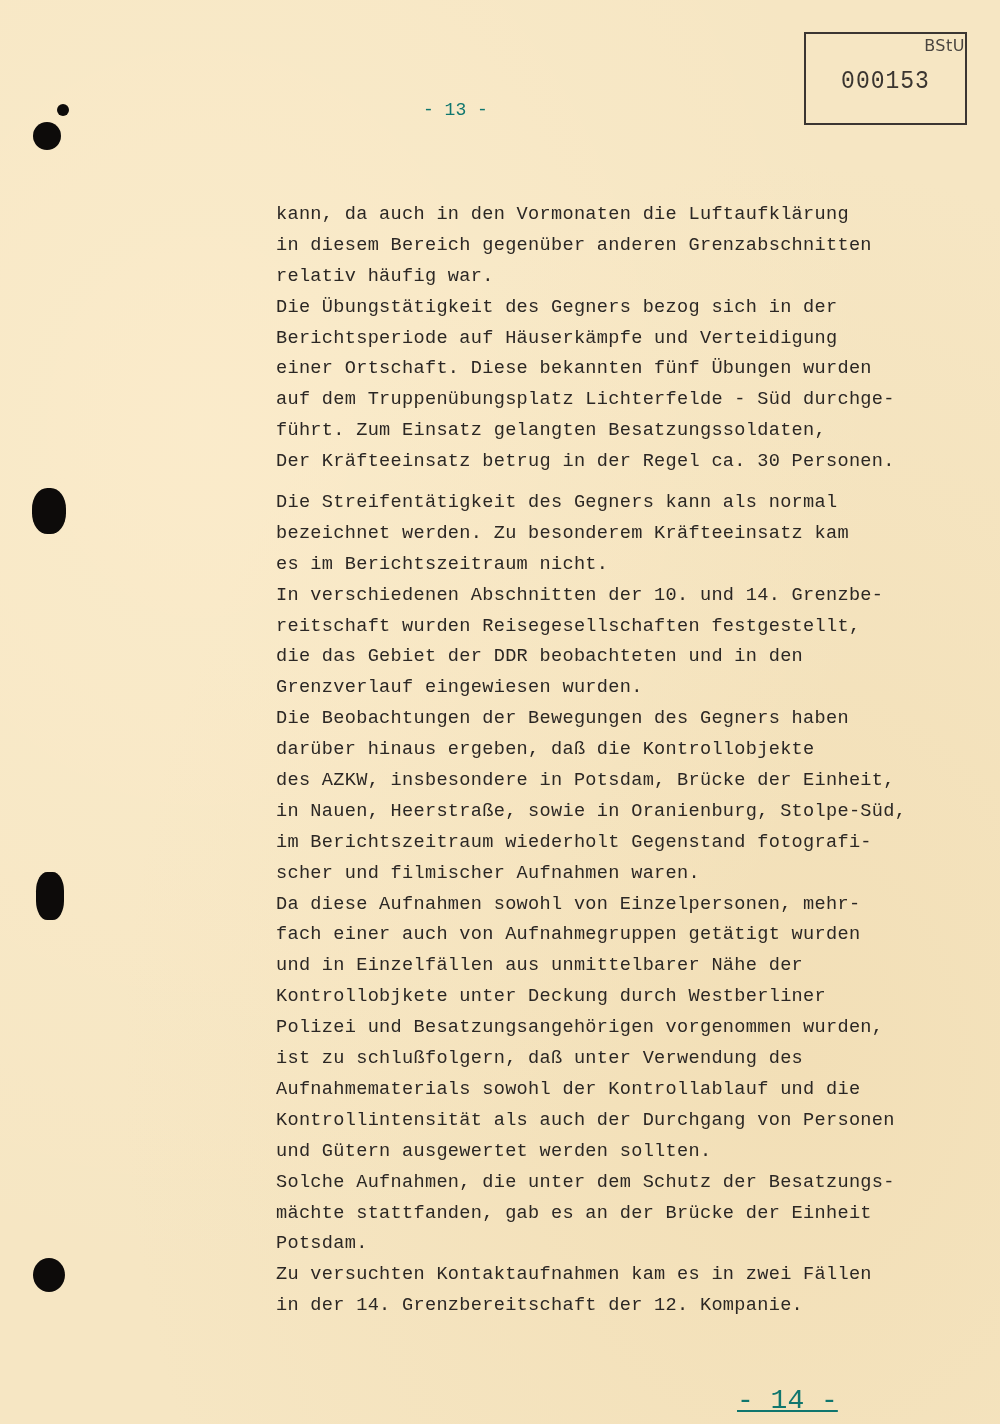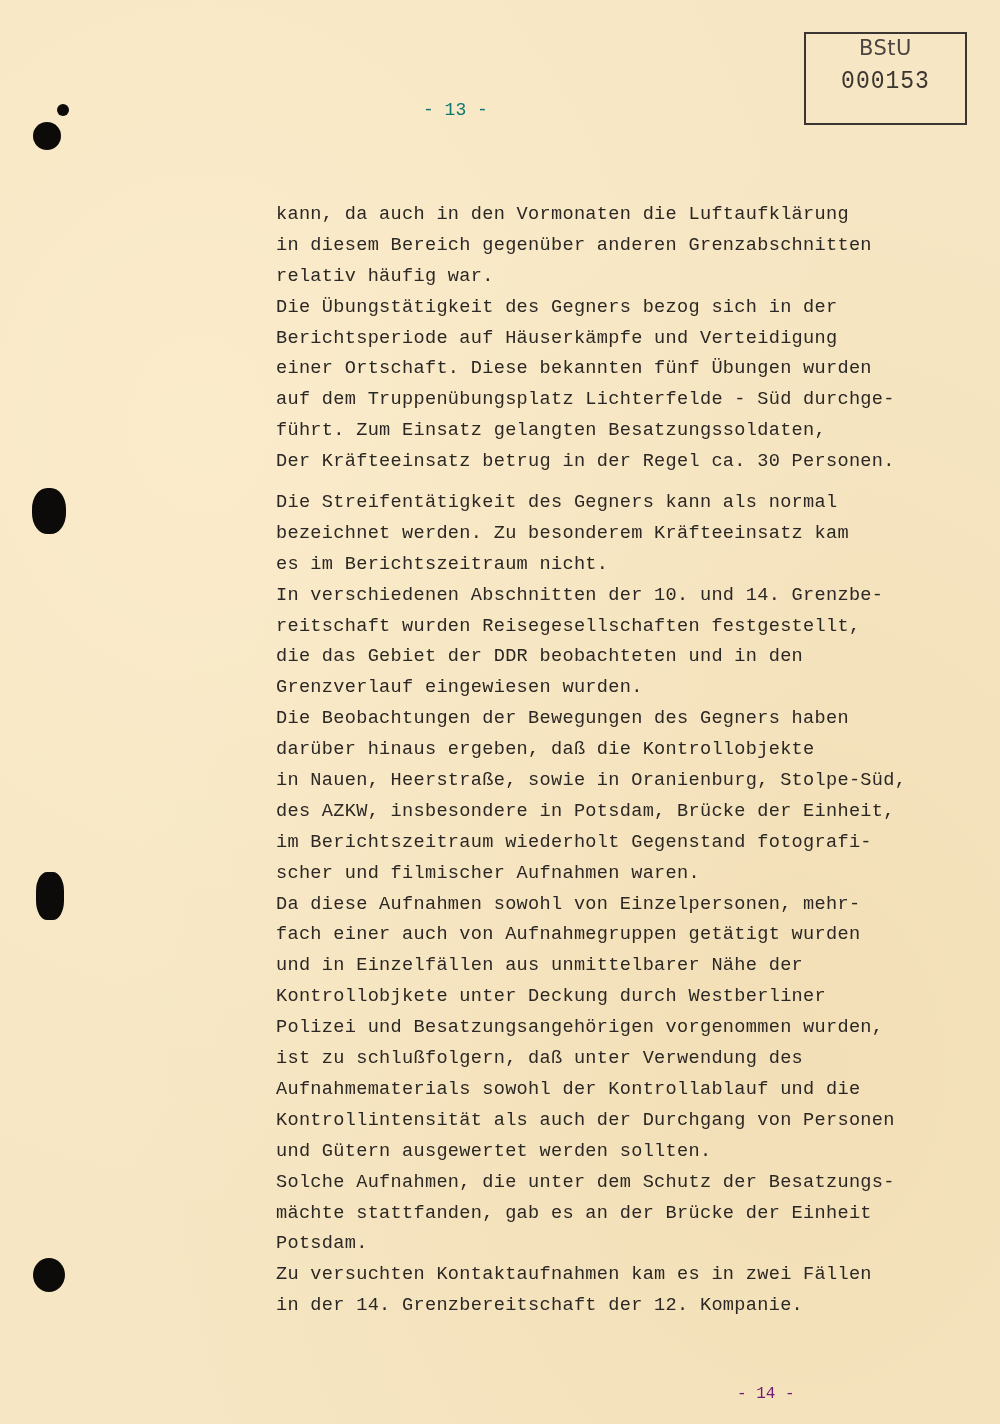--- a/index.html
+++ b/index.html
@@ -26,23 +26,24 @@
       height: 93px;
       border: 2px solid #3b3632;
       box-sizing: border-box;
       text-align: center;
     }
     .stamp-org {
       position: absolute;
       left: 0; right: 0;
       top: 2px;
       font-family: "DejaVu Sans", sans-serif;
-      font-size: 21px;
+      font-size: 16px;
       color: #4a4540;
       letter-spacing: 0.5px;
+      text-align: right;
     }
     .stamp-num {
       position: absolute;
       left: 0; right: 0;
       top: 34px;
       font-family: "Liberation Mono", monospace;
       font-size: 23px;
       color: #3a3530;
       letter-spacing: 1px;
       transform: scaleY(1.15);
@@ -51,22 +52,23 @@
       position: absolute;
       left: 423px;
       top: 100px;
       font-size: 18px;
       color: #0f766e;
     }
     .page-num-bottom {
       position: absolute;
       left: 737px;
       top: 1385px;
-      font-size: 16px;
-      color: #701a75;
+      font-size: 28px;
+      color: #0f766e;
+      text-decoration: underline;
     }
     .body-text {
       position: absolute;
       left: 276px;
       top: 160px;
       width: 700px;
       margin-top: 40px;
     }
     .line {
       height: 30.9px;
@@ -117,22 +119,22 @@
   <div>
     <div class="line">Die Streifentätigkeit des Gegners kann als normal</div>
     <div class="line">bezeichnet werden. Zu besonderem Kräfteeinsatz kam</div>
     <div class="line">es im Berichtszeitraum nicht.</div>
     <div class="line">In verschiedenen Abschnitten der 10. und 14. Grenzbe-</div>
     <div class="line">reitschaft wurden Reisegesellschaften festgestellt,</div>
     <div class="line">die das Gebiet der DDR beobachteten und in den</div>
     <div class="line">Grenzverlauf eingewiesen wurden.</div>
     <div class="line">Die Beobachtungen der Bewegungen des Gegners haben</div>
     <div class="line">darüber hinaus ergeben, daß die Kontrollobjekte</div>
+    <div class="line">des AZKW, insbesondere in Potsdam, Brücke der Einheit,</div>
     <div class="line">in Nauen, Heerstraße, sowie in Oranienburg, Stolpe-Süd,</div>
-    <div class="line">des AZKW, insbesondere in Potsdam, Brücke der Einheit,</div>
     <div class="line">im Berichtszeitraum wiederholt Gegenstand fotografi-</div>
     <div class="line">scher und filmischer Aufnahmen waren.</div>
     <div class="line">Da diese Aufnahmen sowohl von Einzelpersonen, mehr-</div>
     <div class="line">fach einer auch von Aufnahmegruppen getätigt wurden</div>
     <div class="line">und in Einzelfällen aus unmittelbarer Nähe der</div>
     <div class="line">Kontrollobjkete unter Deckung durch Westberliner</div>
     <div class="line">Polizei und Besatzungsangehörigen vorgenommen wurden,</div>
     <div class="line">ist zu schlußfolgern, daß unter Verwendung des</div>
     <div class="line">Aufnahmematerials sowohl der Kontrollablauf und die</div>
     <div class="line">Kontrollintensität als auch der Durchgang von Personen</div>

